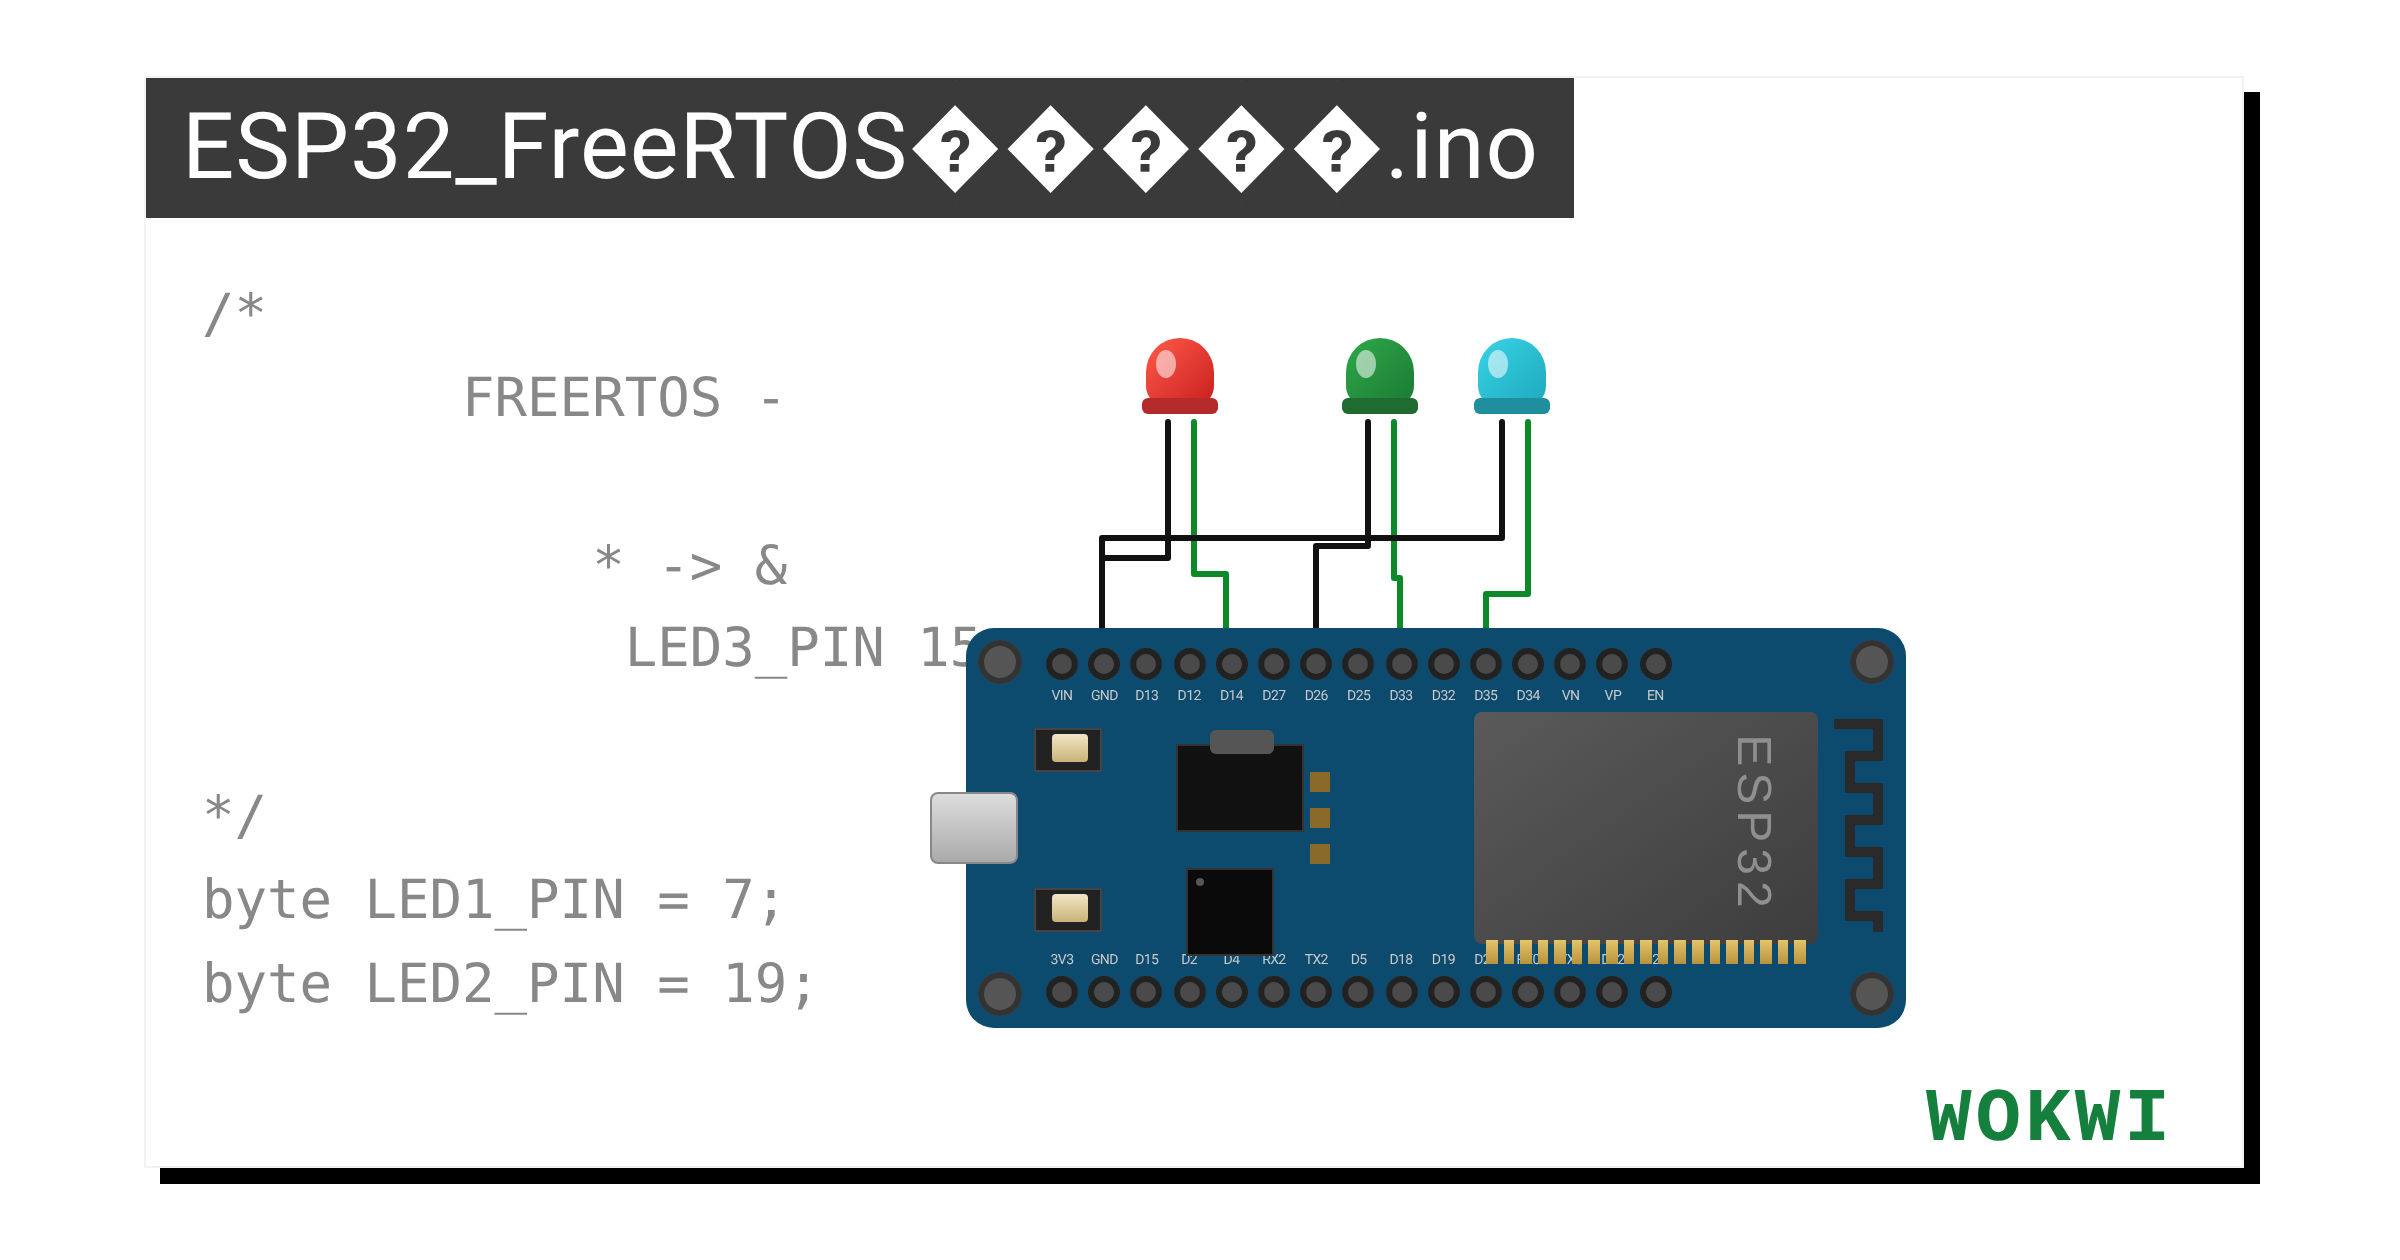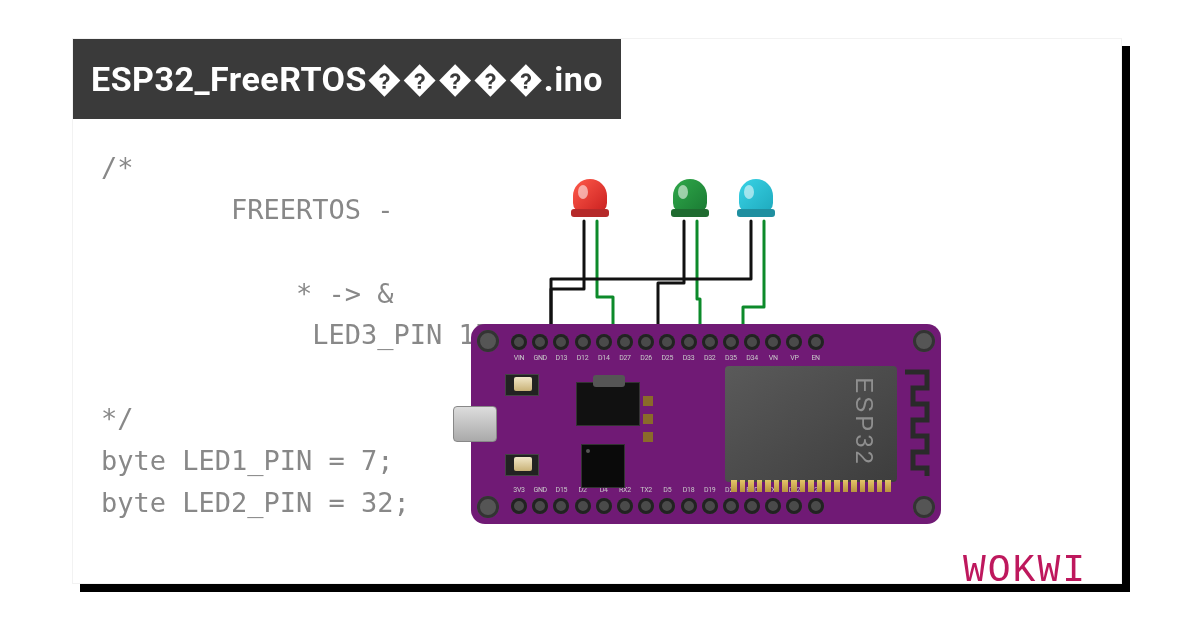--- a/index.html
+++ b/index.html
@@ -17,23 +17,23 @@
       top: 38px;
       width: 1050px;
       height: 546px;
       background: #fff;
       box-shadow: 8px 8px 0 0 #000;
       border: 1px solid rgba(0,0,0,0.05);
     }
     .title-tab {
       background: #3a3a3a;
       color: #fff;
-      padding: 20px 18px;
-      font-size: 34px;
-      font-weight: 700;
+      padding: 8px 18px;
+      font-size: 46px;
+      font-weight: 400;
       display: inline-block;
       letter-spacing: 0.5px;
     }
     .content {
       position: relative;
       width: 100%;
       height: calc(100% - 55px);
     }
     .code-area {
       position: absolute;
@@ -51,24 +51,24 @@
       left: 380px;
       top: 60px;
       width: 520px;
       height: 360px;
     }
     .brand {
       position: absolute;
       right: 34px;
       bottom: 16px;
       font-size: 38px;
-      font-weight: 400;
+      font-weight: 700;
       letter-spacing: 2px;
       font-family: "Courier New", monospace;
-      color: #be185d;
+      color: #15803d;
     }
     
     .led {
       position: absolute;
       width: 38px;
       height: 56px;
     }
     .led .dome {
       width: 34px;
       height: 34px;
@@ -96,25 +96,25 @@
     .led-red .dome { background: linear-gradient(135deg,#ff5a4a,#c91f1f); }
     .led-red .rim { background: #b52a2a; }
     .led-green .dome { background: linear-gradient(135deg,#2fa84a,#1a7a33); }
     .led-green .rim { background: #1f6b30; }
     .led-blue .dome { background: linear-gradient(135deg,#39d3e6,#1ea9bd); }
     .led-blue .rim { background: #1f8fa0; }
     .wire { position: absolute; stroke-width: 3; fill: none; stroke-linecap: round; stroke-linejoin: round; }
     
     .pcb {
       position: absolute;
-      left: 18px;
+      left: 30px;
       top: 145px;
       width: 470px;
       height: 200px;
-      background: #701a75;
+      background: #0c4a6e;
       border-radius: 14px;
     }
     .corner-hole {
       width: 22px; height: 22px; background:#555; border-radius:50%;
       position:absolute;
       box-shadow: inset 0 0 0 3px #333;
     }
     .ch-tl{left:6px;top:6px}.ch-tr{right:6px;top:6px}.ch-bl{left:6px;bottom:6px}.ch-br{right:6px;bottom:6px}
     .pin-row { position:absolute; display:flex; gap:5.2px; }
     .pin-row.top { top:10px; left:40px; }
@@ -170,21 +170,21 @@
   <div class="content">
 
     <div class="code-area"><span>/*</span>
 <span>        FREERTOS -</span>
 <span></span>
 <span>            * -&gt; &amp;</span>
 <span>             LED3_PIN 15</span>
 <span></span>
 <span>*/</span>
 <span>byte LED1_PIN = 7;</span>
-<span>byte LED2_PIN = 32;</span></div>
+<span>byte LED2_PIN = 19;</span></div>
 
     <div class="board-area">
 
       <svg class="wire" style="left:0;top:0;width:520px;height:360px;position:absolute;">
         <path d="M 131 42 L 131 110 L 98 110 L 98 156" stroke="#111"></path>
         <path d="M 144 42 L 144 118 L 160 118 L 160 156" stroke="#0c8a2a"></path>
         <path d="M 231 42 L 231 104 L 205 104 L 205 156" stroke="#111"></path>
         <path d="M 244 42 L 244 120 L 247 120 L 247 156" stroke="#0c8a2a"></path>
         <path d="M 298 42 L 298 100 L 310 100 L 310 120 L 98 120 L 98 156" stroke="#111" opacity="0"></path>
         <path d="M 298 42 L 298 100 L 98 100 L 98 156" stroke="#111"></path>

